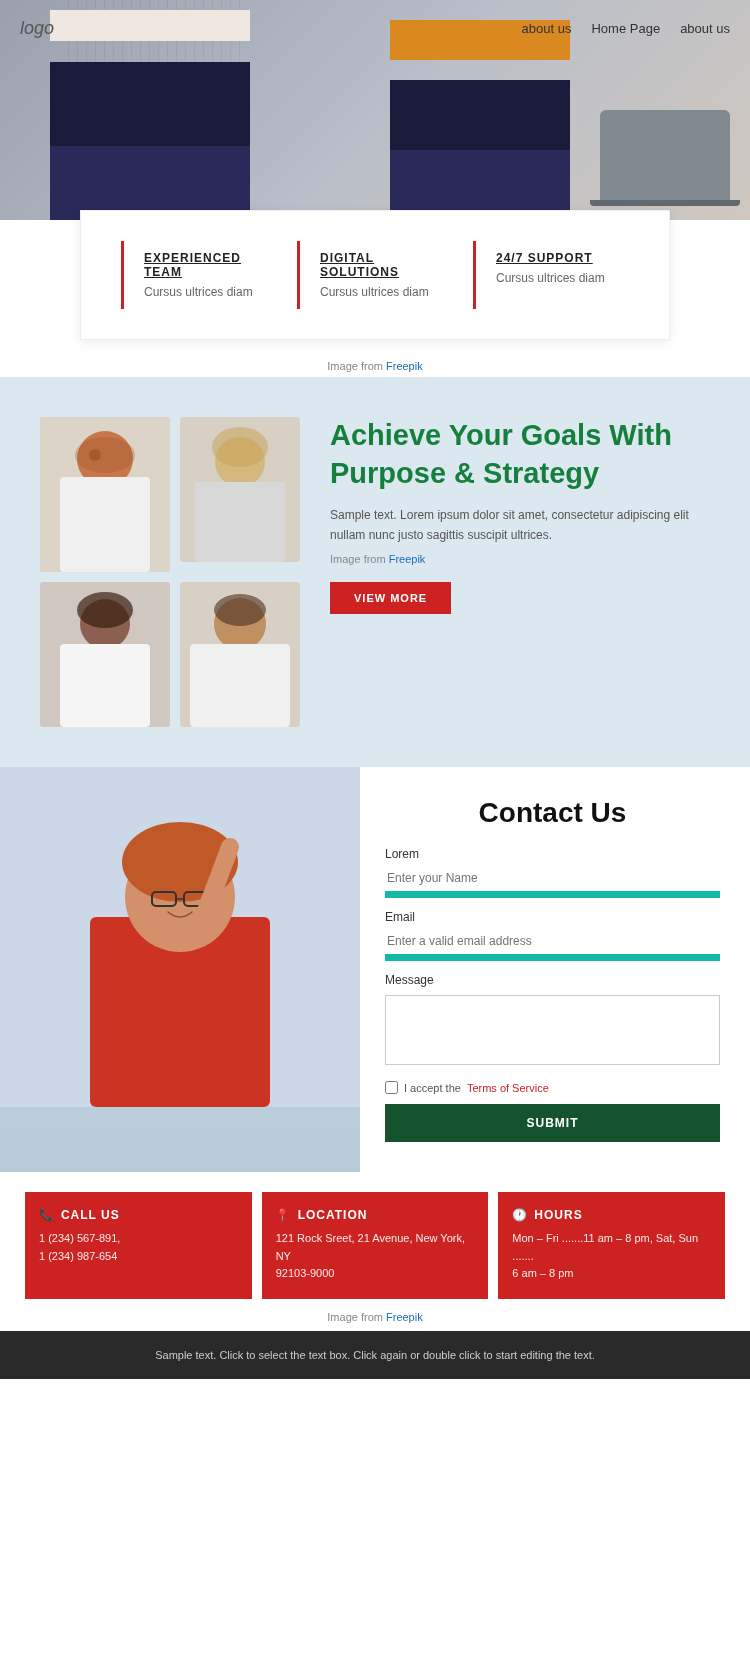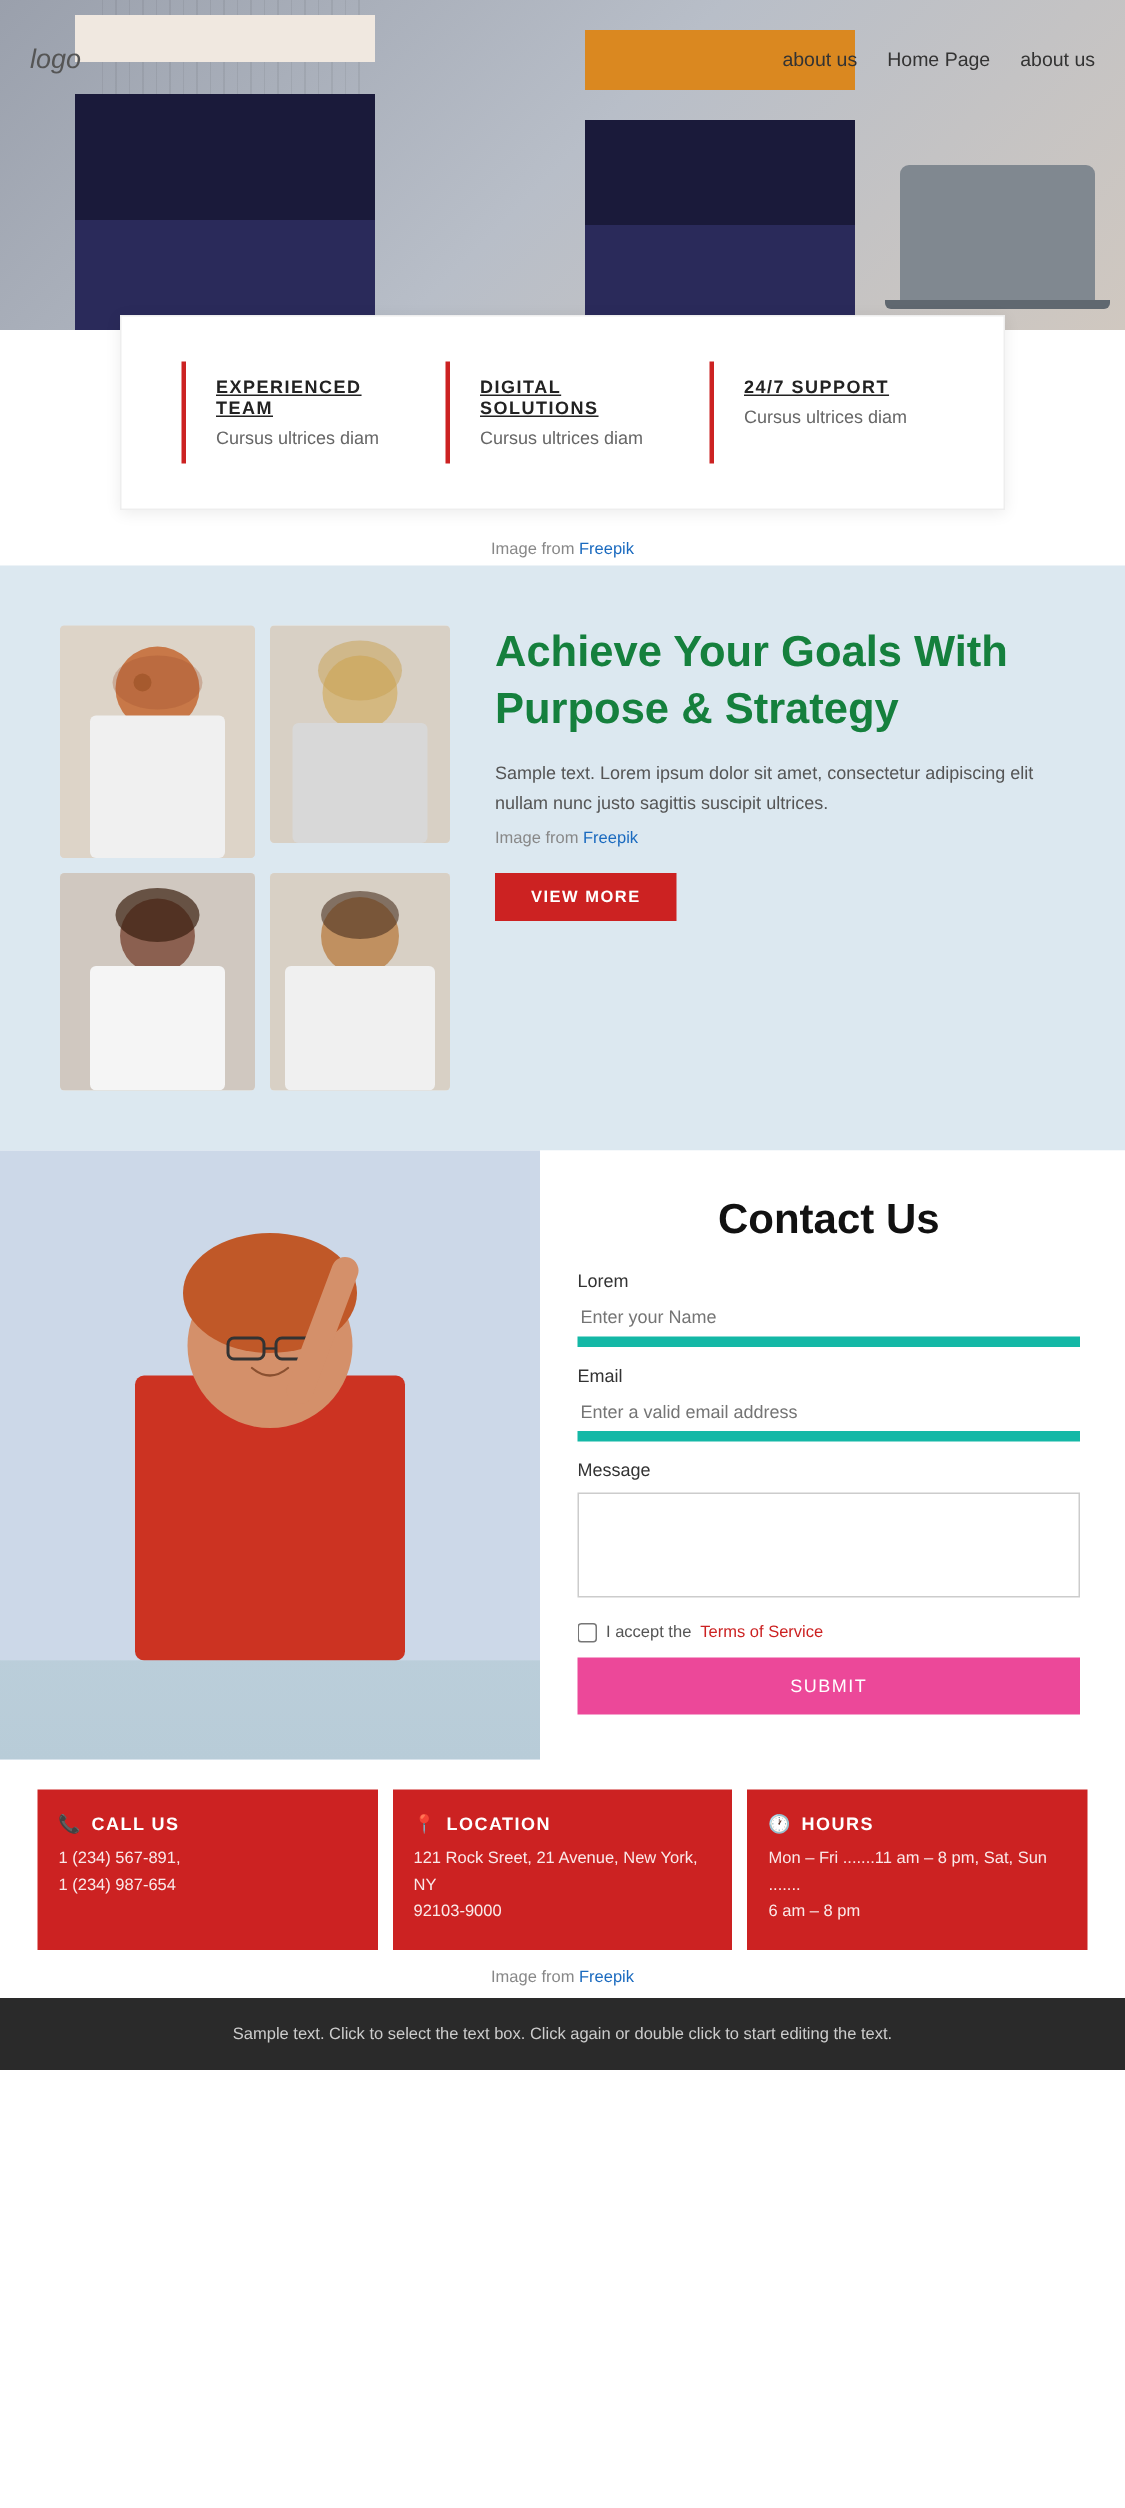--- a/index.html
+++ b/index.html
@@ -3,21 +3,21 @@
   <meta charset="utf-8">
   <style>
     * { margin: 0; padding: 0; box-sizing: border-box; }
     body { font-family: Arial, sans-serif; width: 750px; background: #fff; }
 
     
     .header {
       display: flex;
       justify-content: space-between;
       align-items: center;
-      padding: 29px 20px;
+      padding: 18px 20px;
       position: absolute;
       top: 0; left: 0; right: 0;
       z-index: 10;
     }
     .logo { font-size: 18px; color: #555; font-style: italic; }
     .nav { display: flex; gap: 20px; }
     .nav a { text-decoration: none; color: #333; font-size: 13px; }
 
     
     .features {
@@ -167,35 +167,35 @@
       font-size: 12px;
       color: #999;
       outline: none;
       height: 70px;
       resize: none;
       background: transparent;
       margin-top: 4px;
     }
     .tos-row {
       display: flex;
-      align-items: flex-start;
+      align-items: center;
       gap: 6px;
       margin: 10px 0;
       font-size: 11px;
       color: #555;
     }
     .tos-row a { color: #cc2222; text-decoration: none; }
     .submit-btn {
       width: 100%;
-      background: #ec4899;
+      background: #14532d;
       color: #fff;
       border: none;
       padding: 12px;
       font-size: 12px;
-      font-weight: normal;
+      font-weight: bold;
       letter-spacing: 1px;
       cursor: pointer;
       text-transform: uppercase;
     }
 
     
     .footer-cards {
       display: flex;
       gap: 0;
       padding: 20px 20px 0;

